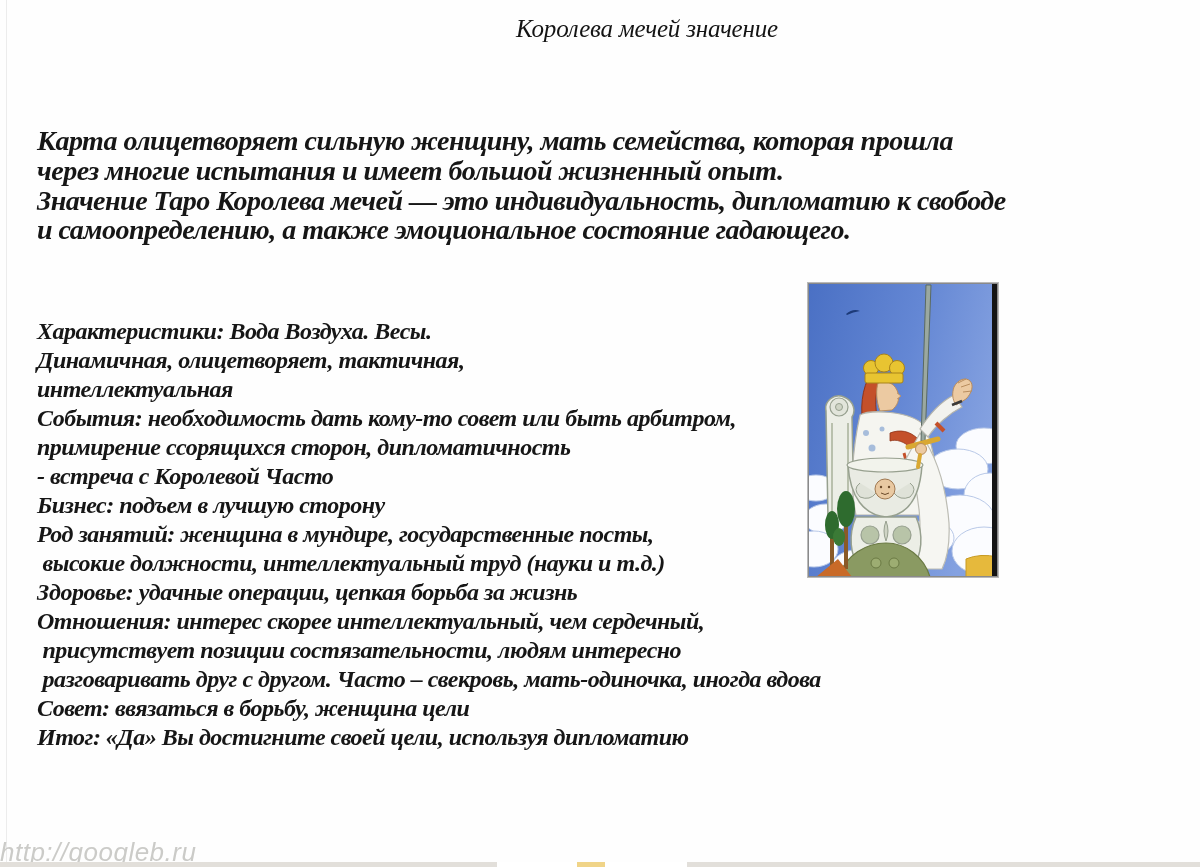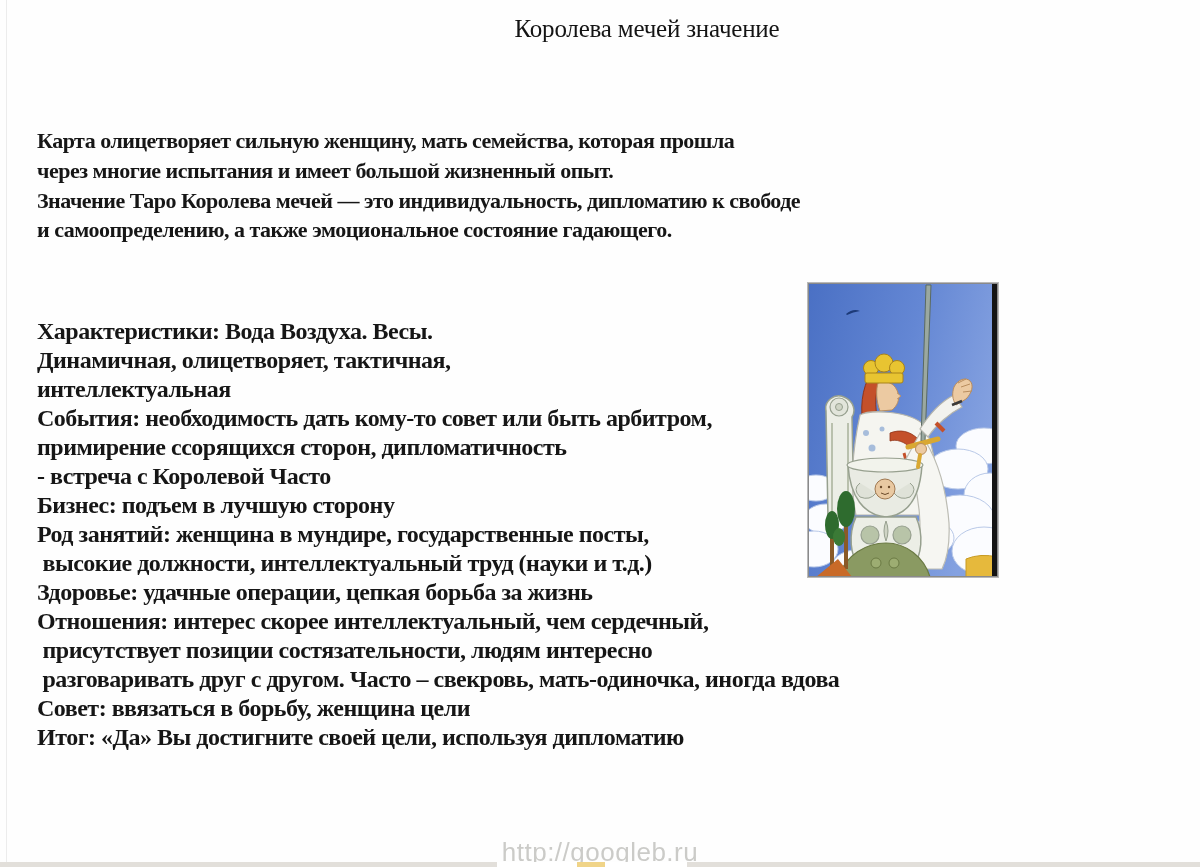--- a/index.html
+++ b/index.html
@@ -2,50 +2,50 @@
 <html><head>
 <meta charset="utf-8">
 <style>
   html,body{margin:0;padding:0;}
   body{
     width:1200px;height:867px;position:relative;overflow:hidden;
     background:#ffffff;
     font-family:"Liberation Serif","DejaVu Serif",serif;
     color:#161616;
   }
-  .page{position:absolute;inset:0;background:#fefefe;}
+  .page{position:absolute;inset:0;background:#fefefe;font-style:italic;}
   .edge-line{position:absolute;left:6px;top:0;bottom:0;width:1px;background:#ececec;}
 
   .title{
     position:absolute;top:15px;left:0;width:100%;
     box-sizing:border-box;padding-left:94px;
     text-align:center;
     font-size:25px;font-weight:400;letter-spacing:-0.2px;
     color:#141414;
   }
 
   .intro{
     position:absolute;left:37px;top:126px;width:880px;
-    font-size:22px;font-weight:700;line-height:29.8px;letter-spacing:-0.5px;
+    font-size:28px;font-weight:700;line-height:29.8px;letter-spacing:-0.5px;
   }
   .details{
     position:absolute;left:37px;top:317px;width:920px;
     font-size:24px;font-weight:700;line-height:29px;letter-spacing:-0.5px;
   }
   .t-line{white-space:pre;}
 
   .card{
     position:absolute;left:808px;top:283px;width:190px;height:294px;
     box-shadow:0 0 0 1px #b9b9b9;
     background:#5b82cf;
   }
   .card svg{display:block;width:100%;height:100%;}
 
   .watermark{
-    position:absolute;top:837px;left:0;width:100%;text-align:center;
+    position:absolute;top:837px;left:0;width:100%;
     font-family:"Liberation Sans","DejaVu Sans",sans-serif;
     font-size:26px;color:#cbcbc8;letter-spacing:0.5px;
   }
   .bottom-strip{position:absolute;bottom:0;left:0;width:100%;height:5px;background:#e2dfda;}
   .bottom-strip-gap{position:absolute;bottom:0;left:497px;width:190px;height:5px;background:#ffffff;}
   .bottom-strip-accent{position:absolute;bottom:0;left:577px;width:28px;height:5px;background:#f0d488;}
 </style>
 </head>
 <body>
 

